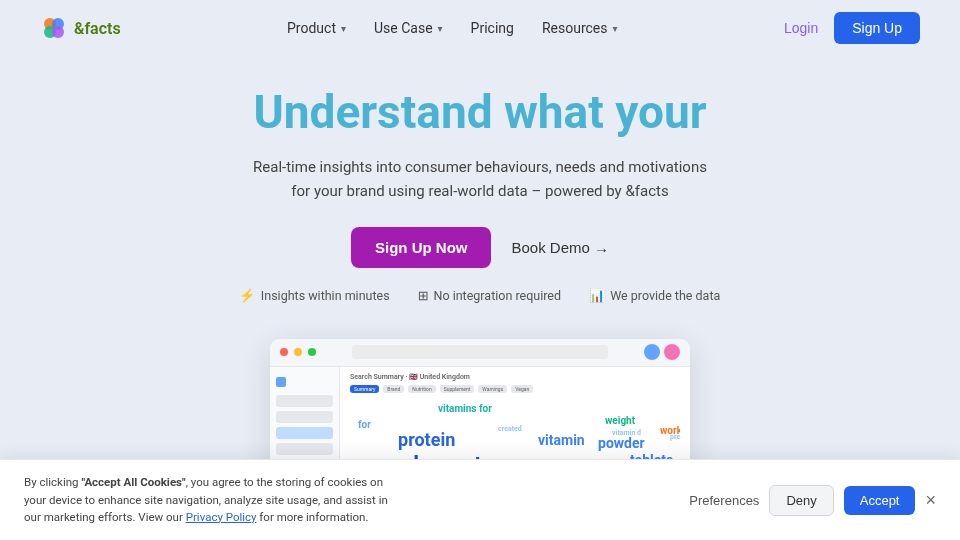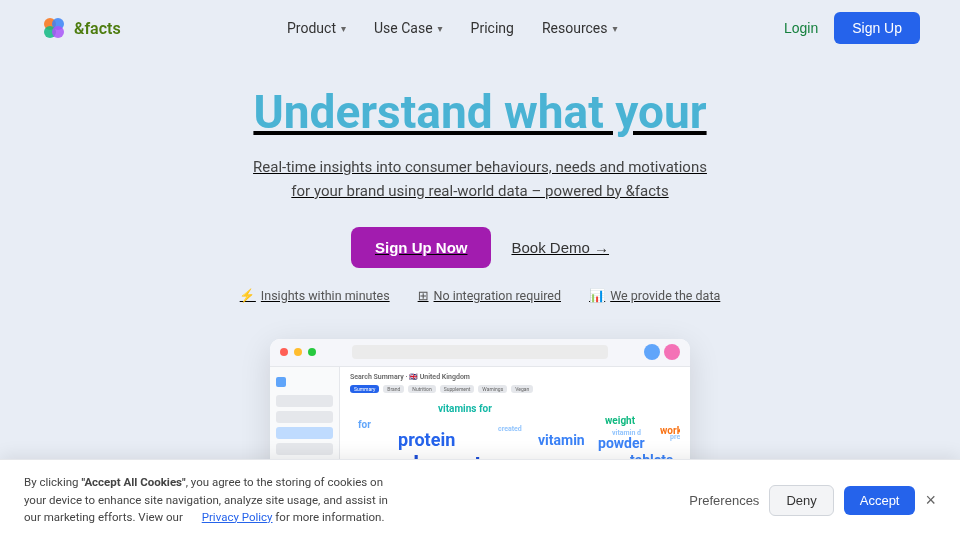--- a/index.html
+++ b/index.html
@@ -52,41 +52,40 @@
       font-size: 10px;
       color: #666;
     }
     .nav-actions {
       display: flex;
       align-items: center;
       gap: 16px;
     }
     .btn-login {
       font-size: 14px;
-      color: #15803d;
+      color: #8b5cf6;
       cursor: pointer;
       background: none;
       border: none;
     }
     .btn-signup-nav {
       background: #2563eb;
       color: #fff;
       border: none;
       border-radius: 6px;
       padding: 8px 18px;
       font-size: 14px;
       font-weight: 500;
       cursor: pointer;
     }
 
     
     .hero {
       text-align: center;
       padding: 30px 40px 20px;
-      text-decoration: underline;
     }
     .hero-title {
       font-size: 46px;
       font-weight: 700;
       line-height: 1.15;
       color: #4ab3d4;
       margin-bottom: 16px;
     }
     .hero-subtitle {
       font-size: 15px;
@@ -273,21 +272,21 @@
       gap: 20px;
       box-shadow: 0 -4px 16px rgba(0,0,0,0.08);
     }
     .cookie-text {
       font-size: 11.5px;
       color: #444;
       max-width: 380px;
       line-height: 1.5;
     }
     .cookie-text .bold { font-weight: 700; }
-    .cookie-text .link { color: #2563eb; text-decoration: underline; cursor: pointer; margin-left: 16px; }
+    .cookie-text .link { color: #2563eb; text-decoration: underline; cursor: pointer; }
     .cookie-actions {
       display: flex;
       align-items: center;
       gap: 10px;
       flex-shrink: 0;
     }
     .btn-preferences {
       background: none;
       border: none;
       font-size: 13px;

